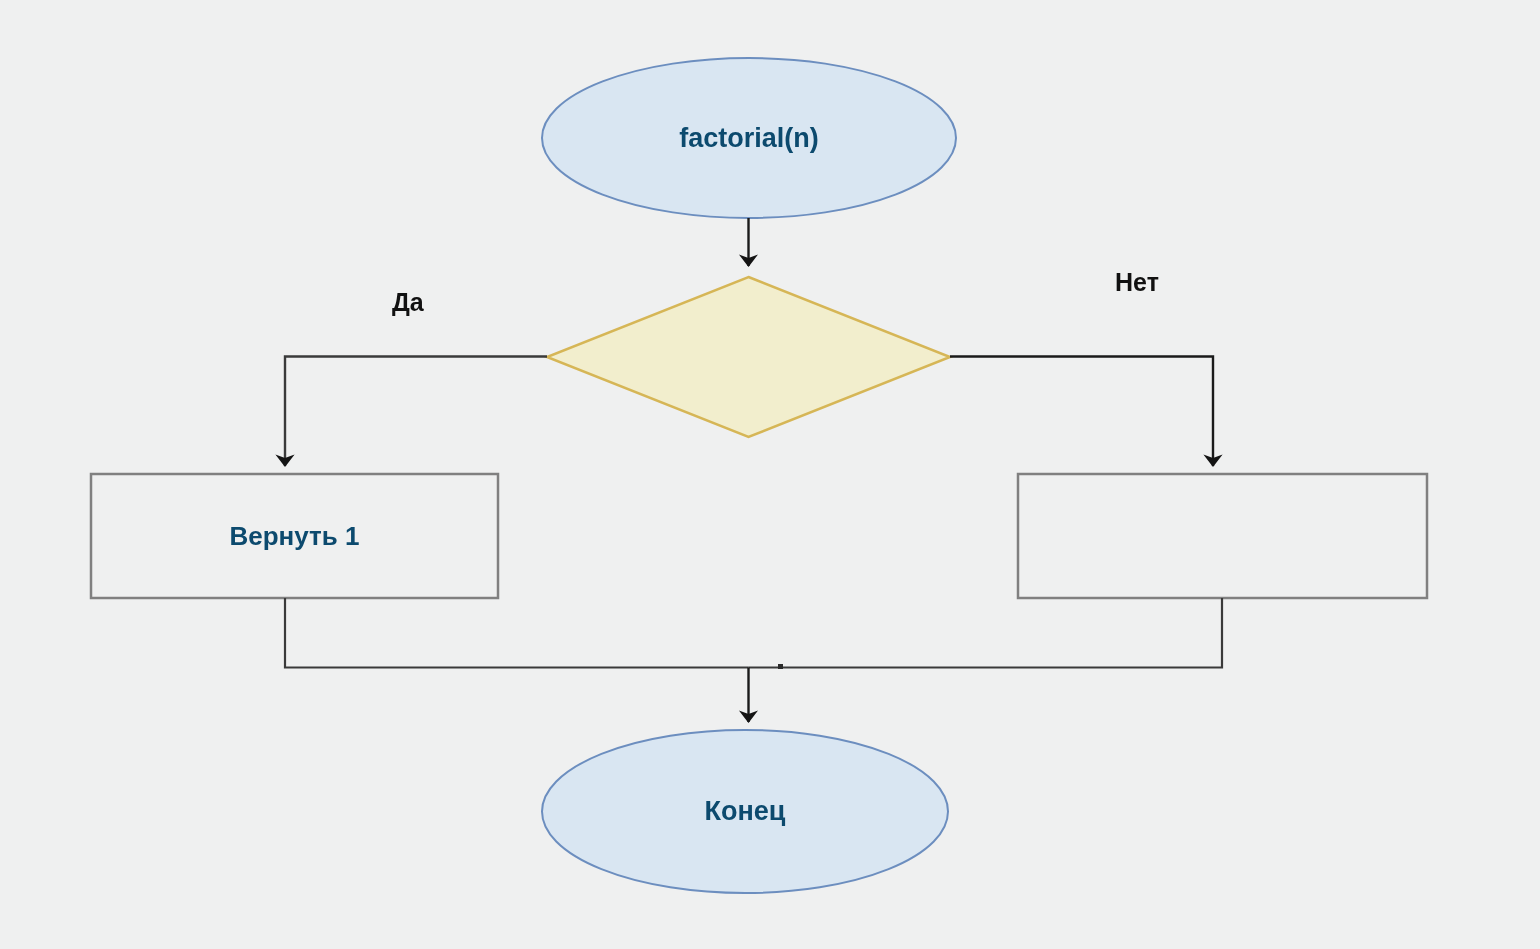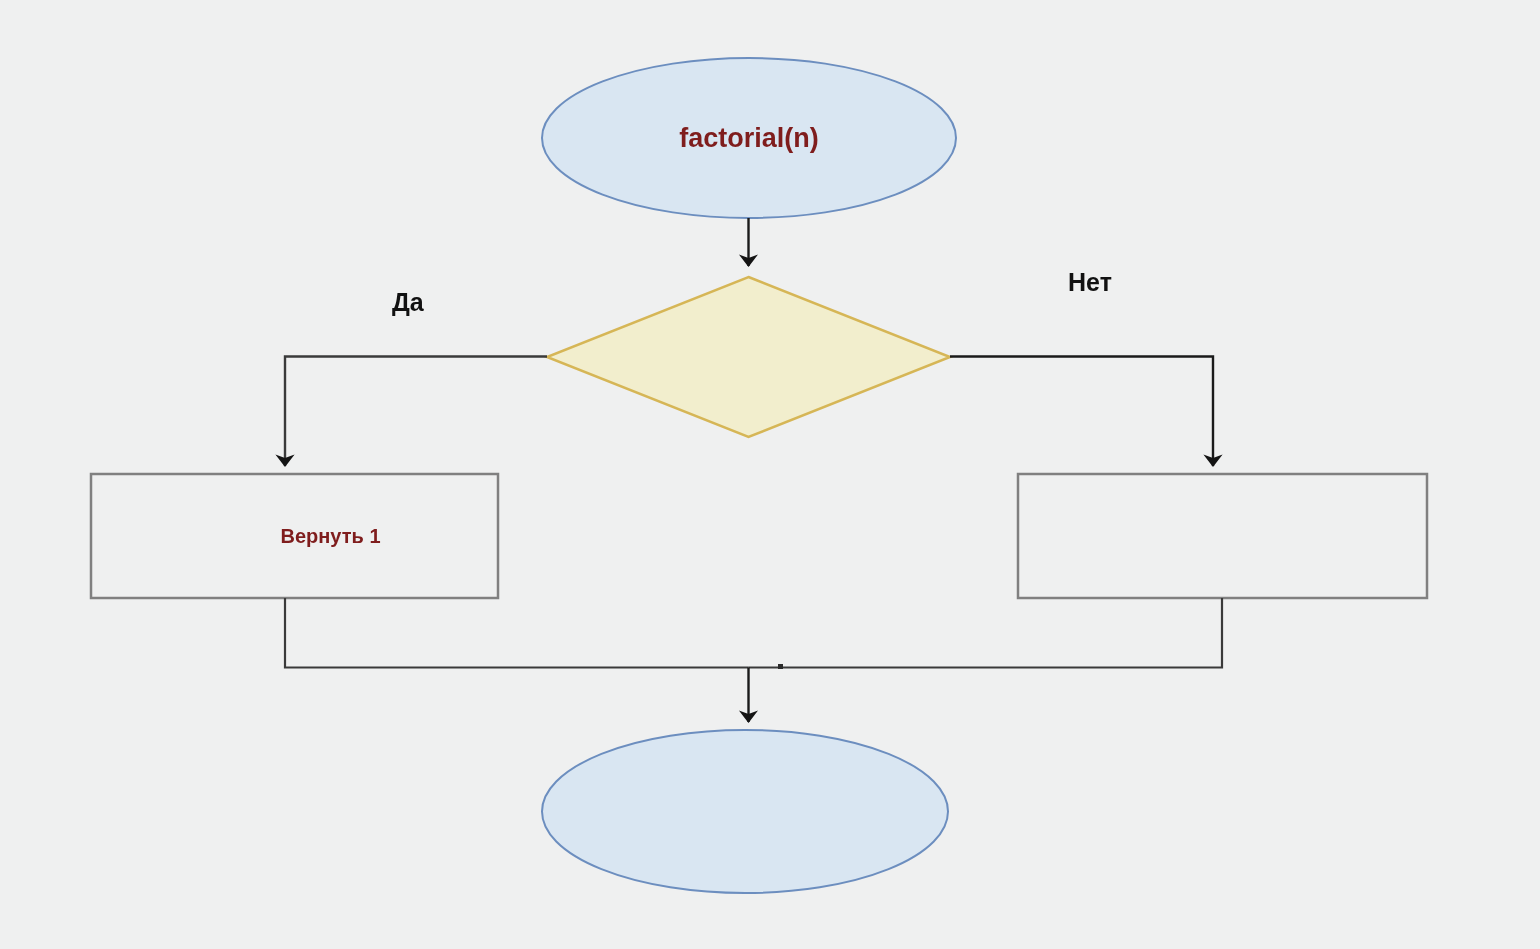--- a/index.html
+++ b/index.html
@@ -26,41 +26,41 @@
     left: 0;
     width: 1540px;
     height: 949px;
   }
   .node-label {
     position: absolute;
     display: flex;
     align-items: center;
     justify-content: center;
     text-align: center;
-    color: #7f1d1d;
+    color: #0c4a6e;
     font-weight: bold;
     font-family: "Liberation Sans", sans-serif;
     pointer-events: none;
     white-space: nowrap;
   }
   .label-start   { left: 542px; top: 58px;  width: 414px; height: 160px; font-size: 27px; }
   .label-decision{ left: 600px; top: 277px; width: 297px; height: 160px; font-size: 27px; }
-  .label-left    { left: 91px;  top: 474px; width: 407px; height: 124px; font-size: 20px; padding-left: 36px; }
+  .label-left    { left: 91px;  top: 474px; width: 407px; height: 124px; font-size: 26px; }
   .label-right   { left: 1018px;top: 474px; width: 409px; height: 124px; font-size: 26px; }
   .label-end     { left: 542px; top: 730px; width: 406px; height: 163px; font-size: 27px; }
   .edge-label {
     position: absolute;
     color: #111111;
     font-weight: bold;
     font-size: 25px;
     font-family: "Liberation Sans", sans-serif;
     white-space: nowrap;
   }
   .label-yes { left: 392px;  top: 288px; }
-  .label-no  { left: 1068px; top: 268px; }
+  .label-no  { left: 1115px; top: 268px; }
 </style>
 </head>
 <body>
 
 <div id="canvas">
 
   <svg id="flow-svg" viewBox="0 0 1540 949">
     <defs>
       <marker id="arrowhead" markerWidth="10" markerHeight="10" refX="5.2" refY="4" orient="auto" markerUnits="strokeWidth">
         <path d="M 0.4 0 L 5.6 4 L 0.4 8 L 1.9 4 Z" fill="#141414"></path>
@@ -91,18 +91,19 @@
 
     <path d="M 748.5 667.5 L 748.5 722" fill="none" stroke="#1a1a1a" stroke-width="2.4" marker-end="url(#arrowhead)"></path>
   </svg>
 
   <div class="node-label label-start">factorial(n)</div>
 
 
   <div class="node-label label-left">Вернуть 1</div>
 
 
+  <div class="node-label label-end">Конец</div>
 
   <div class="edge-label label-yes">Да</div>
 
   <div class="edge-label label-no">Нет</div>
 
 </div>
 
 </body></html>

